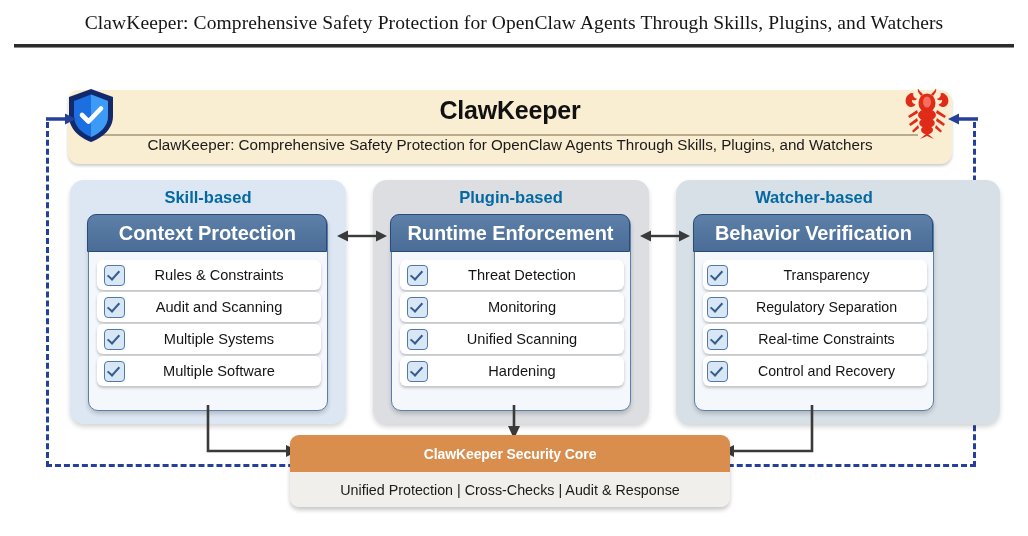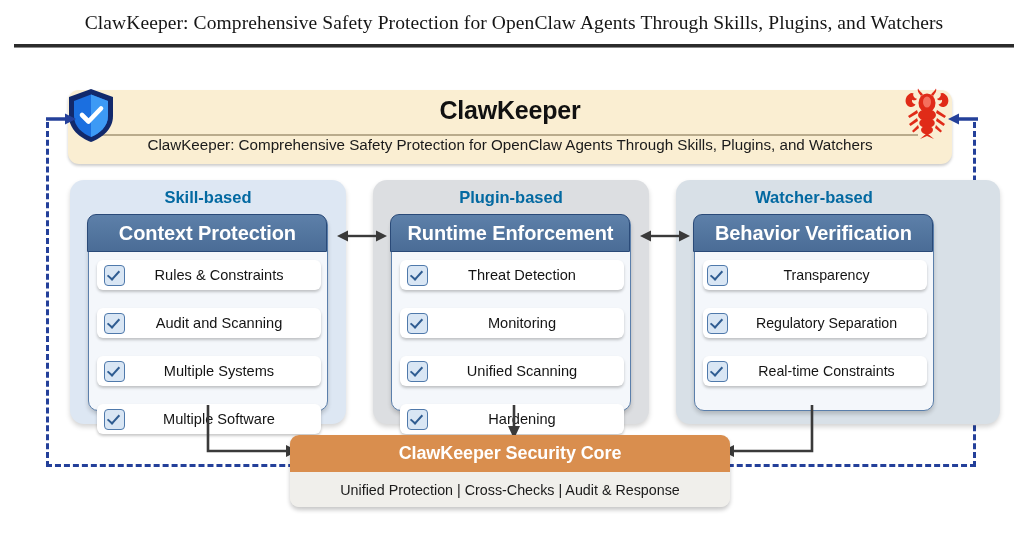--- a/index.html
+++ b/index.html
@@ -96,21 +96,21 @@
     box-sizing:border-box;
     color:#fff;font-size:20px;font-weight:bold;
     display:flex;align-items:center;justify-content:center;
     letter-spacing:-.1px;
   }
 
   .items{
     position:absolute;left:8px;top:44px;width:224px;
   }
   .item{
-    position:relative;height:30px;margin-bottom:18px;
+    position:relative;height:30px;margin-bottom:2px;
     background:#ffffff;border-radius:6px;
     box-shadow:0 2px 3px rgba(0,0,0,.22);
     display:flex;align-items:center;
   }
   .cbx{
     flex:0 0 auto;width:19px;height:19px;margin-left:7px;
     border:1.6px solid #4f79ab;border-radius:4px;
     background:#d9e6f4;position:relative;
   }
   .cbx:after{
@@ -133,21 +133,21 @@
   
   .core{
     position:absolute;left:290px;top:435px;width:440px;height:72px;
     border-radius:9px;z-index:5;
     box-shadow:0 3px 4px rgba(0,0,0,.22);
     overflow:hidden;background:#f0efeb;
   }
   .core-head{
     position:absolute;left:0;top:0;width:440px;height:37px;
     background:#d98e4e;
-    color:#fff;font-size:18px;font-weight:bold;
+    color:#fff;font-size:14px;font-weight:bold;
     display:flex;align-items:center;justify-content:center;
     letter-spacing:-.1px;
   }
   .core-sub{
     position:absolute;left:0;top:37px;width:440px;height:35px;
     background:#f0efeb;color:#1a1a1a;font-size:14.3px;
     display:flex;align-items:center;justify-content:center;
     white-space:nowrap;
   }
 </style>
@@ -269,20 +269,24 @@
           <span class="item-label">Transparency</span>
         </div>
         <div class="item">
           <span class="cbx"></span>
           <span class="item-label">Regulatory Separation</span>
         </div>
         <div class="item">
           <span class="cbx"></span>
           <span class="item-label">Real-time Constraints</span>
         </div>
+        <div class="item">
+          <span class="cbx"></span>
+          <span class="item-label">Control and Recovery</span>
+        </div>
       </div>
     </div>
   </div>
 
   <div class="conn" style="left:336px;top:225px;">
     <svg width="52" height="22" viewBox="0 0 52 22">
       <path d="M10 11 H42" stroke="#3a3a3a" stroke-width="2.4" fill="none"></path>
       <path d="M1 11 L12 5.5 L12 16.5 Z" fill="#3a3a3a"></path>
       <path d="M51 11 L40 5.5 L40 16.5 Z" fill="#3a3a3a"></path>
     </svg>

